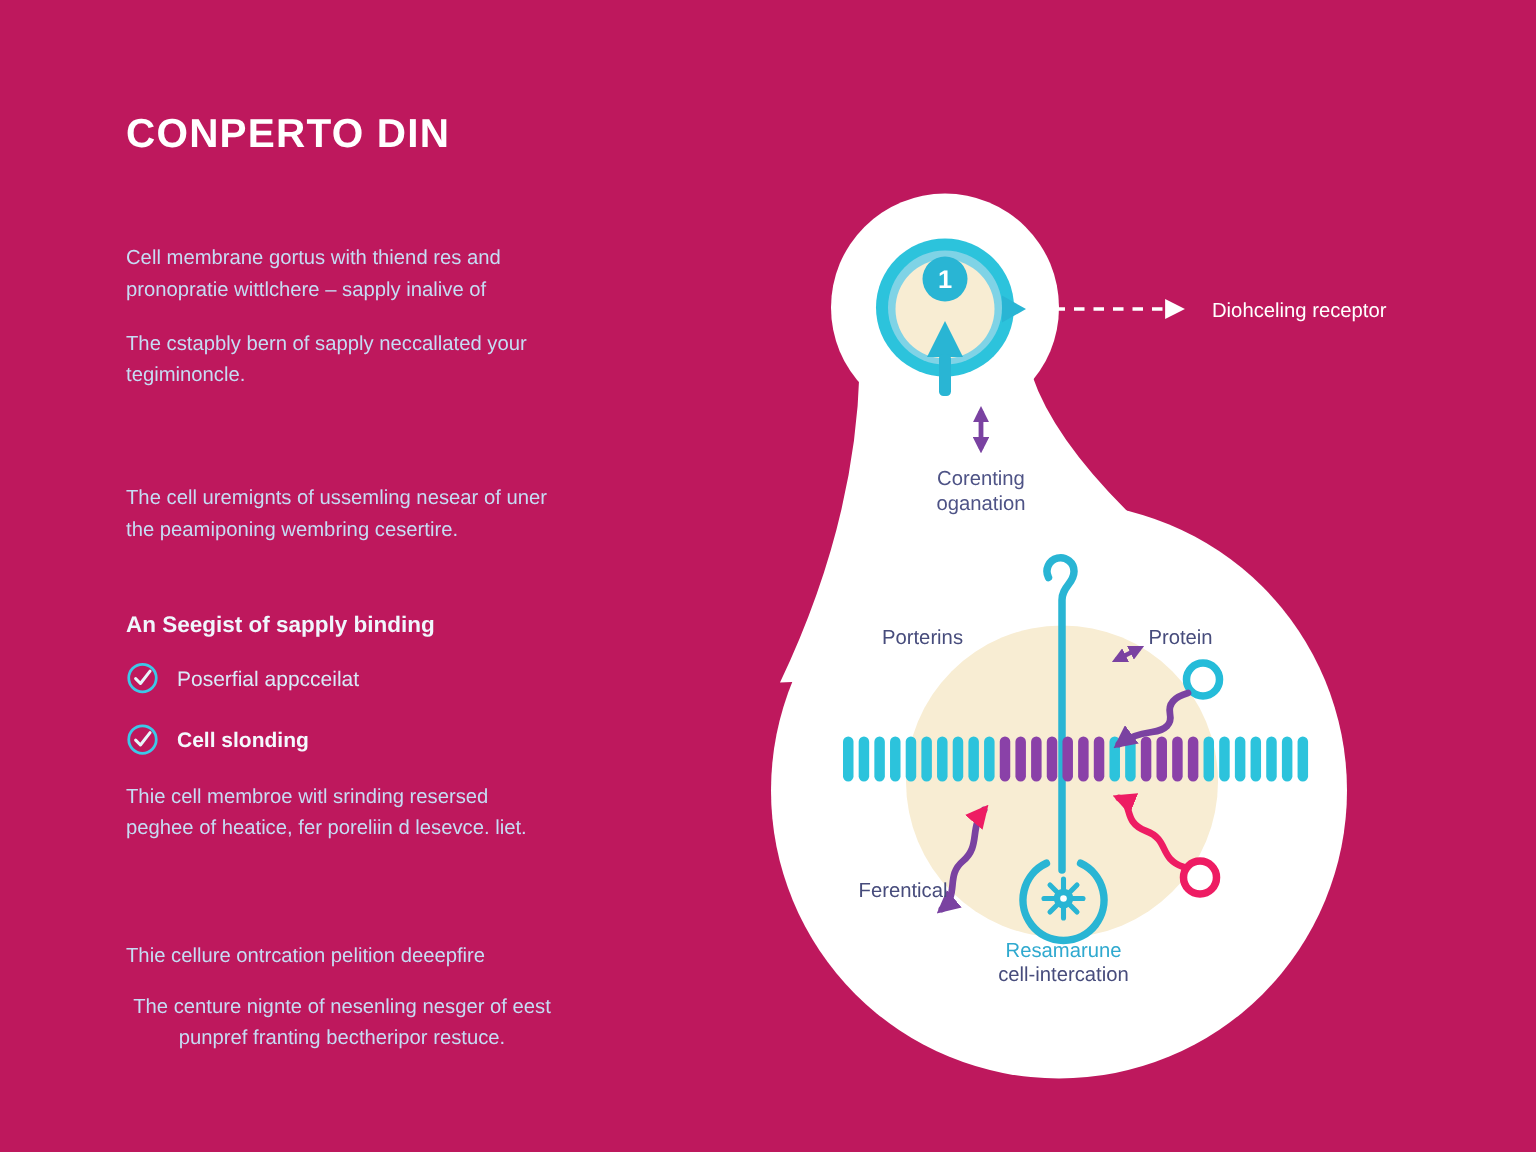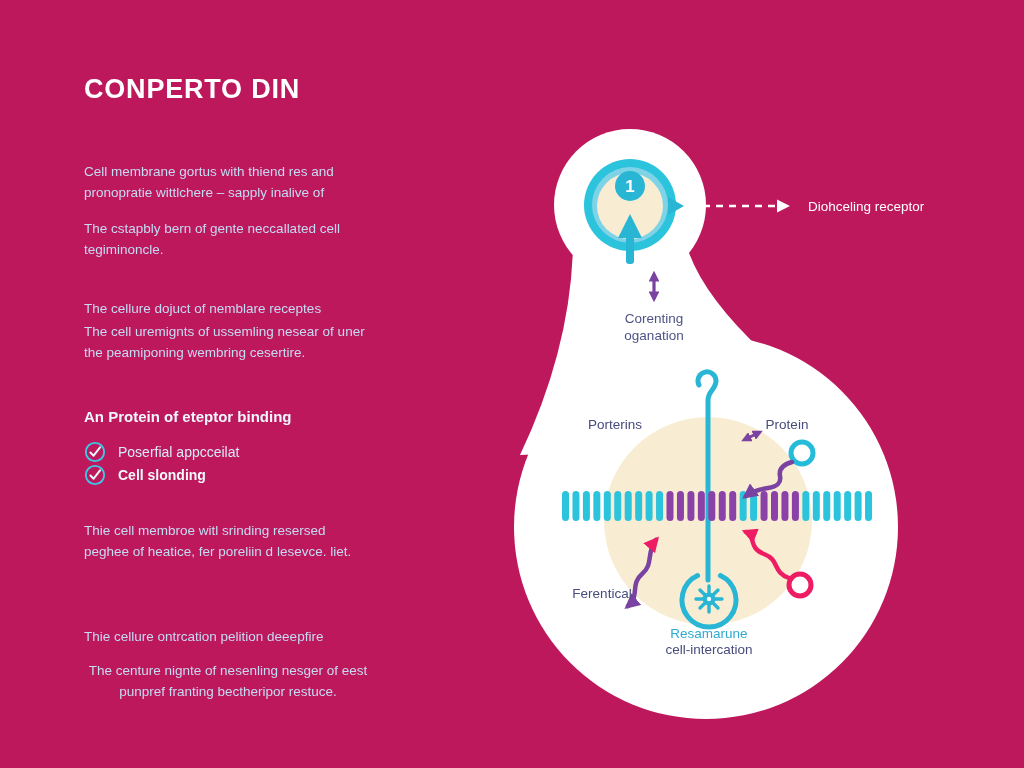--- a/index.html
+++ b/index.html
@@ -10,42 +10,41 @@
   }
   
   .abs { position:absolute; left:84px; }
   .title { top:74px; font-size:27px; font-weight:800; color:#ffffff; letter-spacing:.8px; }
   .subtitle { top:129px; font-size:14.5px; font-weight:700; color:#eef5fd; width:300px; }
   .para { width:288px; font-size:13.5px; line-height:21px; color:#c6dcf4; }
   .p0 { top:161px; } .p1 { top:218px; } .p2 { top:298px; } .p3 { top:321px; }
   .p4 { top:520px; } .p5 { top:626px; } .p6 { top:660px;text-align:center; }
   .heading2 { top:408px; font-size:15px; font-weight:700; color:#f0f6fd; width:300px; }
   .check { display:flex; align-items:center; gap:12px; }
-  .c0 { top:441px;text-align:right; } .c1 { top:464px; }
+  .c0 { top:441px;text-align:right; } .c1 { top:482px; }
   .check .cicon { width:22px; height:22px; flex:0 0 auto; }
   .check .clabel { font-size:14px; color:#d9eaf9; }
   .c1 .clabel { font-weight:700; color:#f4f9fe; }
   
   svg.diagram { position:absolute; inset:0; }
   svg text { font-family:"Liberation Sans", sans-serif; }
   .lbl { font-size:13.5px; }
 </style>
 </head>
 <body>
 
 <div class="stage">
 
   <div class="abs title">CONPERTO DIN</div>
 
   <div class="abs para p0">Cell membrane gortus with thiend res and pronopratie wittlchere – sapply inalive of</div>
-  <div class="abs para p1">The cstapbly bern of gente neccallated cell tegiminoncle.</div>
-  <div class="abs para p2">The cellure dojuct of nemblare receptes</div>
+  <div class="abs para p1">The cstapbly bern of sapply neccallated your tegiminoncle.</div>
   <div class="abs para p3">The cell uremignts of ussemling nesear of uner the peamiponing wembring cesertire.</div>
 
-  <div class="abs heading2">An Protein of eteptor binding</div>
+  <div class="abs heading2">An Seegist of sapply binding</div>
 
   <div class="abs check c0">
     <span class="cicon">
       <svg viewBox="0 0 24 24" width="22" height="22">
         <circle cx="12" cy="12" r="10" fill="none" stroke-width="2" stroke="#3cc8e8"></circle>
         <path d="M7,12.5 L10.5,16 L17.5,7" fill="none" stroke="#e8f6fb" stroke-width="2.2" stroke-linecap="round" stroke-linejoin="round"></path>
       </svg>
     </span>
     <span class="clabel">Poserfial appcceilat</span>
   </div>

